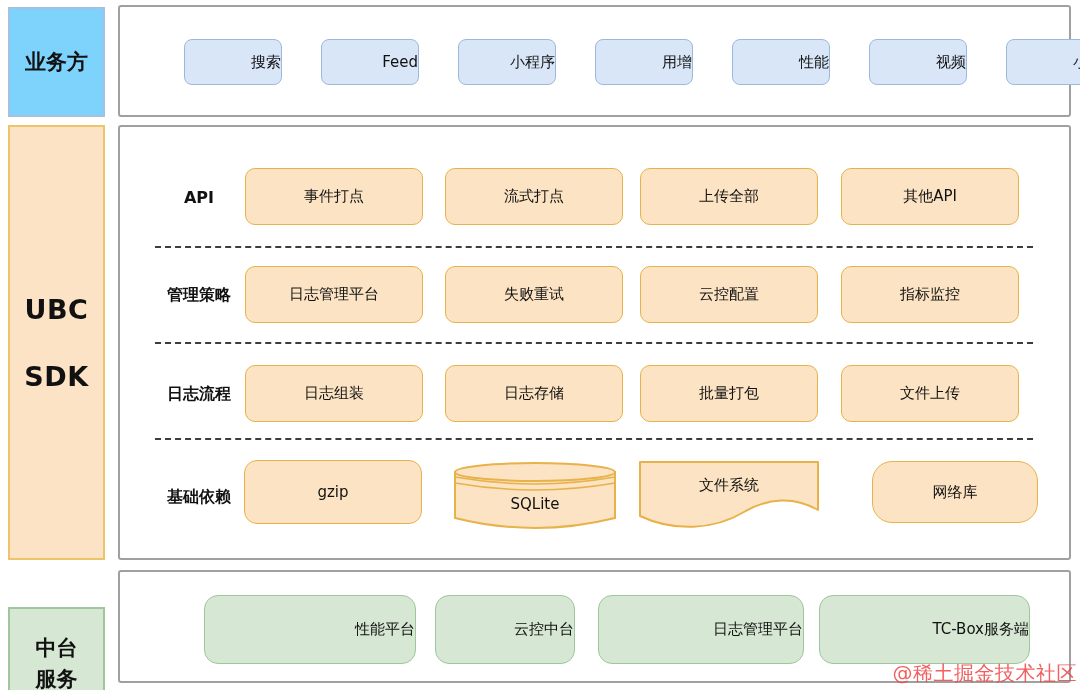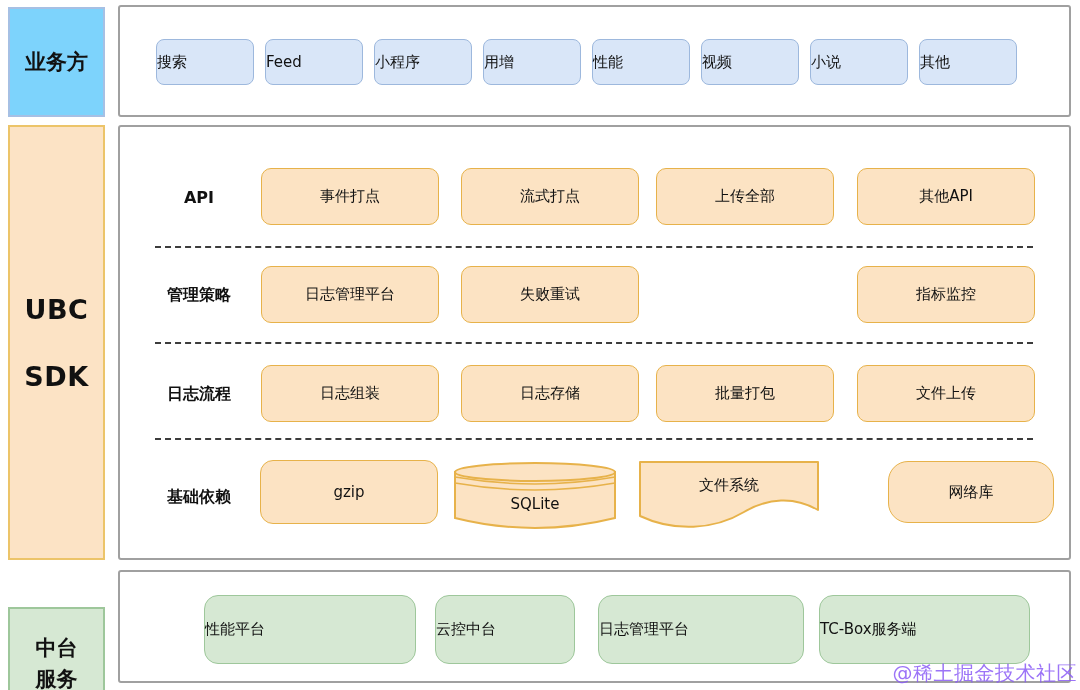--- a/index.html
+++ b/index.html
@@ -21,56 +21,56 @@
     position:absolute;left:118px;width:953px;background:#fff;
     border:2px solid #a0a0a0;border-radius:3px;box-sizing:border-box;
   }
   .c-top{top:5px;height:112px;}
   .c-mid{top:125px;height:435px;}
   .c-bottom{top:570px;height:113px;}
   
   .chips-top{position:absolute;left:36px;top:32px;display:flex;gap:11px;}
   .chip-blue{
     width:98px;height:46px;background:#d9e6f8;border:1.5px solid #9db8dd;border-radius:8px;
-    display:flex;align-items:center;justify-content:flex-start;font-size:15px;box-sizing:border-box;
+    display:flex;align-items:center;justify-content:flex-end;font-size:15px;box-sizing:border-box;margin-left:28px;
   }
   
   .mrow{position:absolute;left:0;right:0;padding-left:36px;}
   .rlabel{
     position:absolute;left:28px;width:102px;text-align:center;
     top:50%;transform:translateY(-50%);font-weight:bold;font-size:16px;
   }
   .obox{
     position:absolute;top:0;width:178px;height:57px;background:#fce3c3;border:1.5px solid #e7b24a;
     border-radius:10px;display:flex;align-items:center;justify-content:center;
-    font-size:15px;box-sizing:border-box;margin-left:16px;
+    font-size:15px;box-sizing:border-box;
   }
   .col1{left:125px}.col2{left:325px}.col3{left:520px}.col4{left:721px}
   .row1{top:41px;height:57px}.row2{top:139px;height:57px}.row3{top:238px;height:57px}.row4{top:333px;height:74px}
   .dash{position:absolute;left:35px;right:36px;border-top:2px dashed #3c3c3c;height:0;}
   .dash1{top:119px}.dash2{top:215px}.dash3{top:311px}
   
   .shape{position:absolute;top:0;}
   .shape svg{display:block;}
   .shape .shape-label{
     position:absolute;left:0;right:0;text-align:center;font-size:15px;
   }
   .gzip-box{left:124px;width:178px;height:64px;border-radius:13px;}
   .cyl-wrap{left:332px;width:166px;height:74px;}
   .doc-wrap{left:518px;width:182px;height:70px;}
   .netbox{left:752px;top:1px;width:166px;height:62px;border-radius:20px;}
   
   .chip-green{
     position:absolute;top:23px;height:69px;background:#d6e8d3;border:1.5px solid #9ec79b;border-radius:14px;
-    display:flex;align-items:center;justify-content:flex-start;font-size:15px;box-sizing:border-box;
+    display:flex;align-items:center;justify-content:flex-end;font-size:15px;box-sizing:border-box;
   }
   .g1{left:84px;width:212px}.g2{left:315px;width:140px}.g3{left:478px;width:206px}.g4{left:699px;width:211px}
   
   .watermark{
-    position:absolute;right:3px;top:660px;font-size:20px;color:#8b5cf6;opacity:.85;letter-spacing:.5px;
+    position:absolute;right:3px;top:660px;font-size:20px;color:#ef4444;opacity:.85;letter-spacing:.5px;
   }
 </style>
 </head>
 <body>
 
 <div class="canvas">
 
   <div class="rail-box rail-business">
     <span>业务方</span>
   </div>
@@ -131,20 +131,23 @@
     </div>
     <div class="dash dash1"></div>
 
     <div class="mrow row2">
       <div class="rlabel">管理策略</div>
       <div class="obox col1">
           <span>日志管理平台</span>
         </div>
       <div class="obox col2">
           <span>失败重试</span>
+        </div>
+      <div class="obox col3">
+          <span>云控配置</span>
         </div>
       <div class="obox col4">
           <span>指标监控</span>
         </div>
     </div>
     <div class="dash dash2"></div>
 
     <div class="mrow row3">
       <div class="rlabel">日志流程</div>
       <div class="obox col1">

